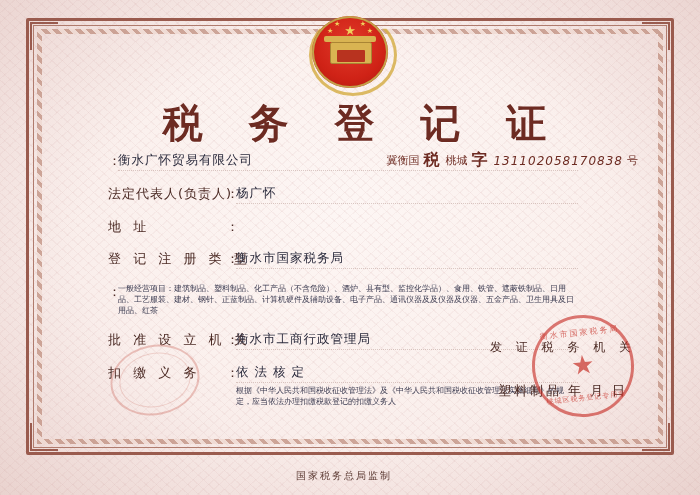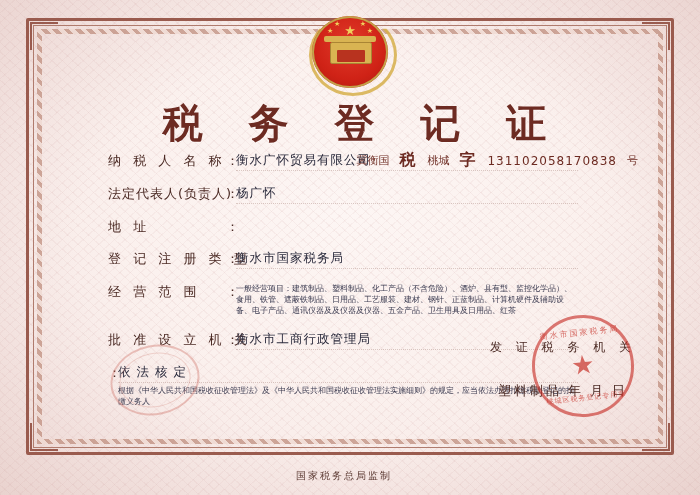--- a/index.html
+++ b/index.html
@@ -92,24 +92,24 @@
     font-family:"DejaVu Sans","Liberation Sans",sans-serif;
     font-size:40px;font-weight:bold;letter-spacing:16px;
     color:#6d2b22;text-indent:16px;
     text-shadow:0 1px 0 rgba(255,255,255,.6);
   }
 
   
   .serial{
     position:absolute;right:62px;top:150px;
     font-size:11px;color:#6d2b22;white-space:nowrap;
-    display:flex;align-items:center;gap:10px;
+    display:flex;align-items:center;gap:4px;
   }
   .serial .big{font-size:16px;font-weight:bold;letter-spacing:2px;}
-  .serial .num{font-size:12px;letter-spacing:1px;}
+  .serial .num{font-size:12px;letter-spacing:1px;font-style:italic;}
 
   
   .fields{
     position:absolute;left:108px;top:152px;width:470px;
   }
   .row{
     display:flex;align-items:flex-start;margin-bottom:14px;min-height:18px;
   }
   .label{
     width:118px;flex:none;font-size:13px;color:#4b2a24;letter-spacing:4px;white-space:nowrap;
@@ -200,21 +200,20 @@
     <span class="big">税</span>
     <span>桃城</span>
     <span class="big">字</span>
     <span class="num">131102058170838</span>
     <span>号</span>
   </div>
 
   <div class="fields">
 
     <div class="row">
-      <div class="label">纳 税 人 名 称</div>
       <div class="colon">：</div>
       <div class="value handwrite">衡水广怀贸易有限公司</div>
     </div>
 
     <div class="row">
       <div class="label tight">法定代表人(负责人)</div>
       <div class="colon">：</div>
       <div class="value handwrite">杨广怀</div>
     </div>
 
@@ -223,32 +222,32 @@
       <div class="colon">：</div>
     </div>
 
     <div class="row">
       <div class="label">登 记 注 册 类 型</div>
       <div class="colon">：</div>
       <div class="value handwrite">衡水市国家税务局</div>
     </div>
 
     <div class="row">
-      <div class="label">经 营 范 围</div>
       <div class="colon">：</div>
       <div class="value small">一般经营项目：建筑制品、塑料制品、化工产品（不含危险）、酒炉、县有型、监控化学品）、食用、铁管、遮蔽铁制品、日用品、工艺服装、建材、钢针、正蓝制品、计算机硬件及辅助设备、电子产品、通讯仪器及及仪器及仪器、五金产品、卫生用具及日用品、红茶</div>
     </div>
 
     <div class="row">
       <div class="label">批 准 设 立 机 关</div>
       <div class="colon">：</div>
       <div class="value handwrite">衡水市工商行政管理局</div>
     </div>
 
     <div class="row">
+      <div class="label">扣 缴 义 务</div>
       <div class="colon">：</div>
       <div style="flex:1;">
         <div class="value handwrite">依 法 核 定</div>
         <div class="value small" style="margin-top:2px;">根据《中华人民共和国税收征收管理法》及《中华人民共和国税收征收管理法实施细则》的规定，应当依法办理扣缴税款登记的扣缴义务人</div>
       </div>
     </div>
 
   </div>
 
   <div class="seal-left"></div>

